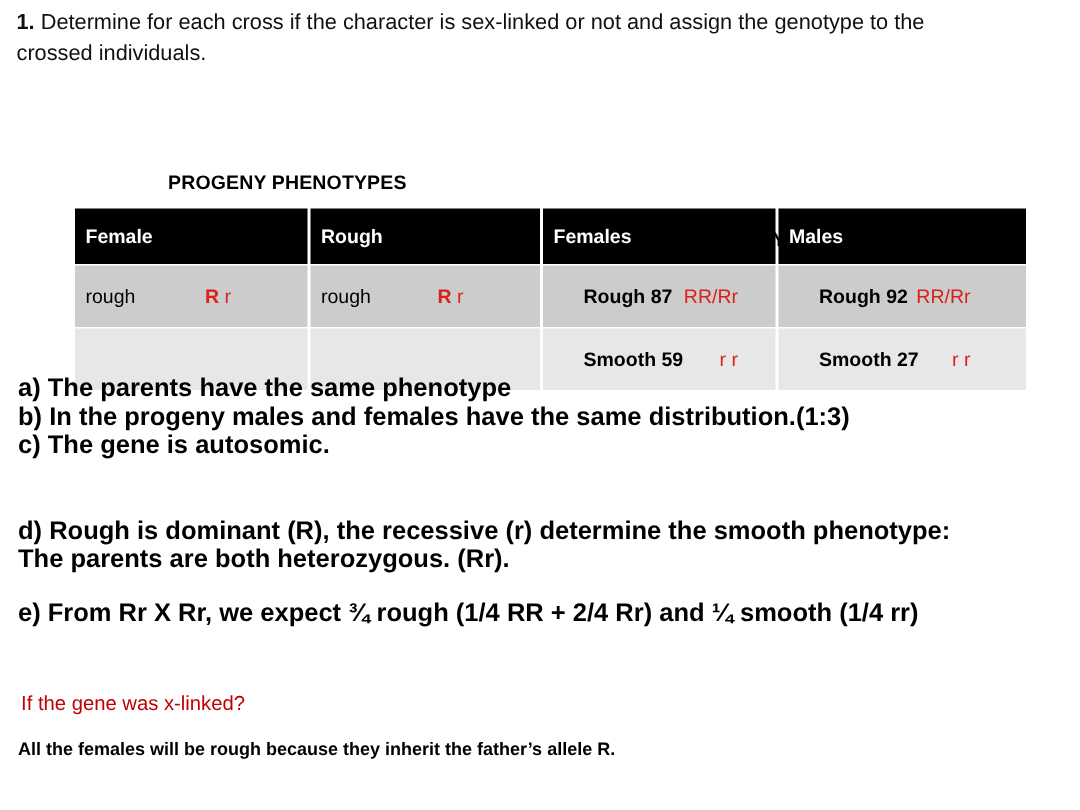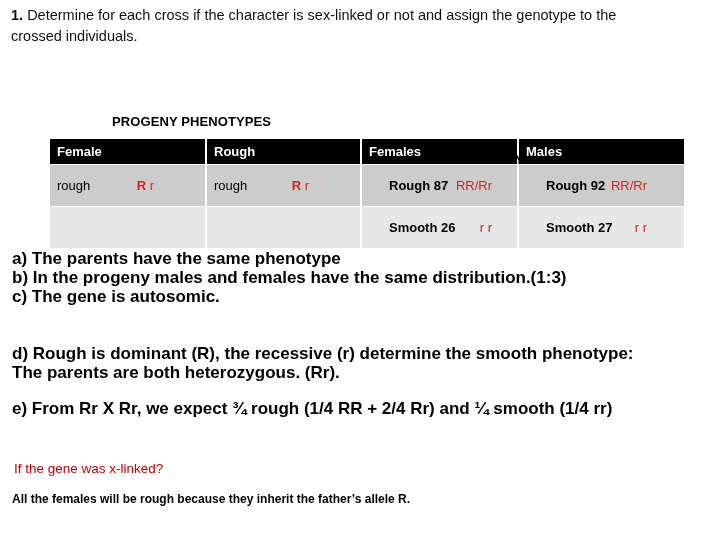--- a/index.html
+++ b/index.html
@@ -61,21 +61,21 @@
     height: 41px;
     vertical-align: middle;
     font-size: 13px;
   }
   .cross-table th {
     background: #000000;
     color: #ffffff;
     text-align: left;
     font-weight: bold;
     padding-left: 7px;
-    height: 25px;
+    height: 37px;
   }
   .row-a td { background: #cccccc; }
   .row-b td { background: #e7e7e7; }
 
   .cell-inner {
     display: flex;
     align-items: baseline;
     padding-left: 7px;
     padding-right: 5px;
     white-space: nowrap;
@@ -188,21 +188,21 @@
           <span class="pheno pheno-plain"></span>
         </div>
       </td>
       <td class="empty-cell">
         <div class="cell-inner">
           <span class="pheno pheno-plain"></span>
         </div>
       </td>
       <td>
         <div class="cell-inner">
-          <span class="pheno pheno-bold">Smooth 26</span>
+          <span class="pheno pheno-bold">Smooth 59</span>
           <span class="geno geno-pad-b">r r</span>
         </div>
       </td>
       <td>
         <div class="cell-inner">
           <span class="pheno pheno-bold">Smooth 27</span>
           <span class="geno geno-pad-c">r r</span>
         </div>
       </td>
     </tr>

